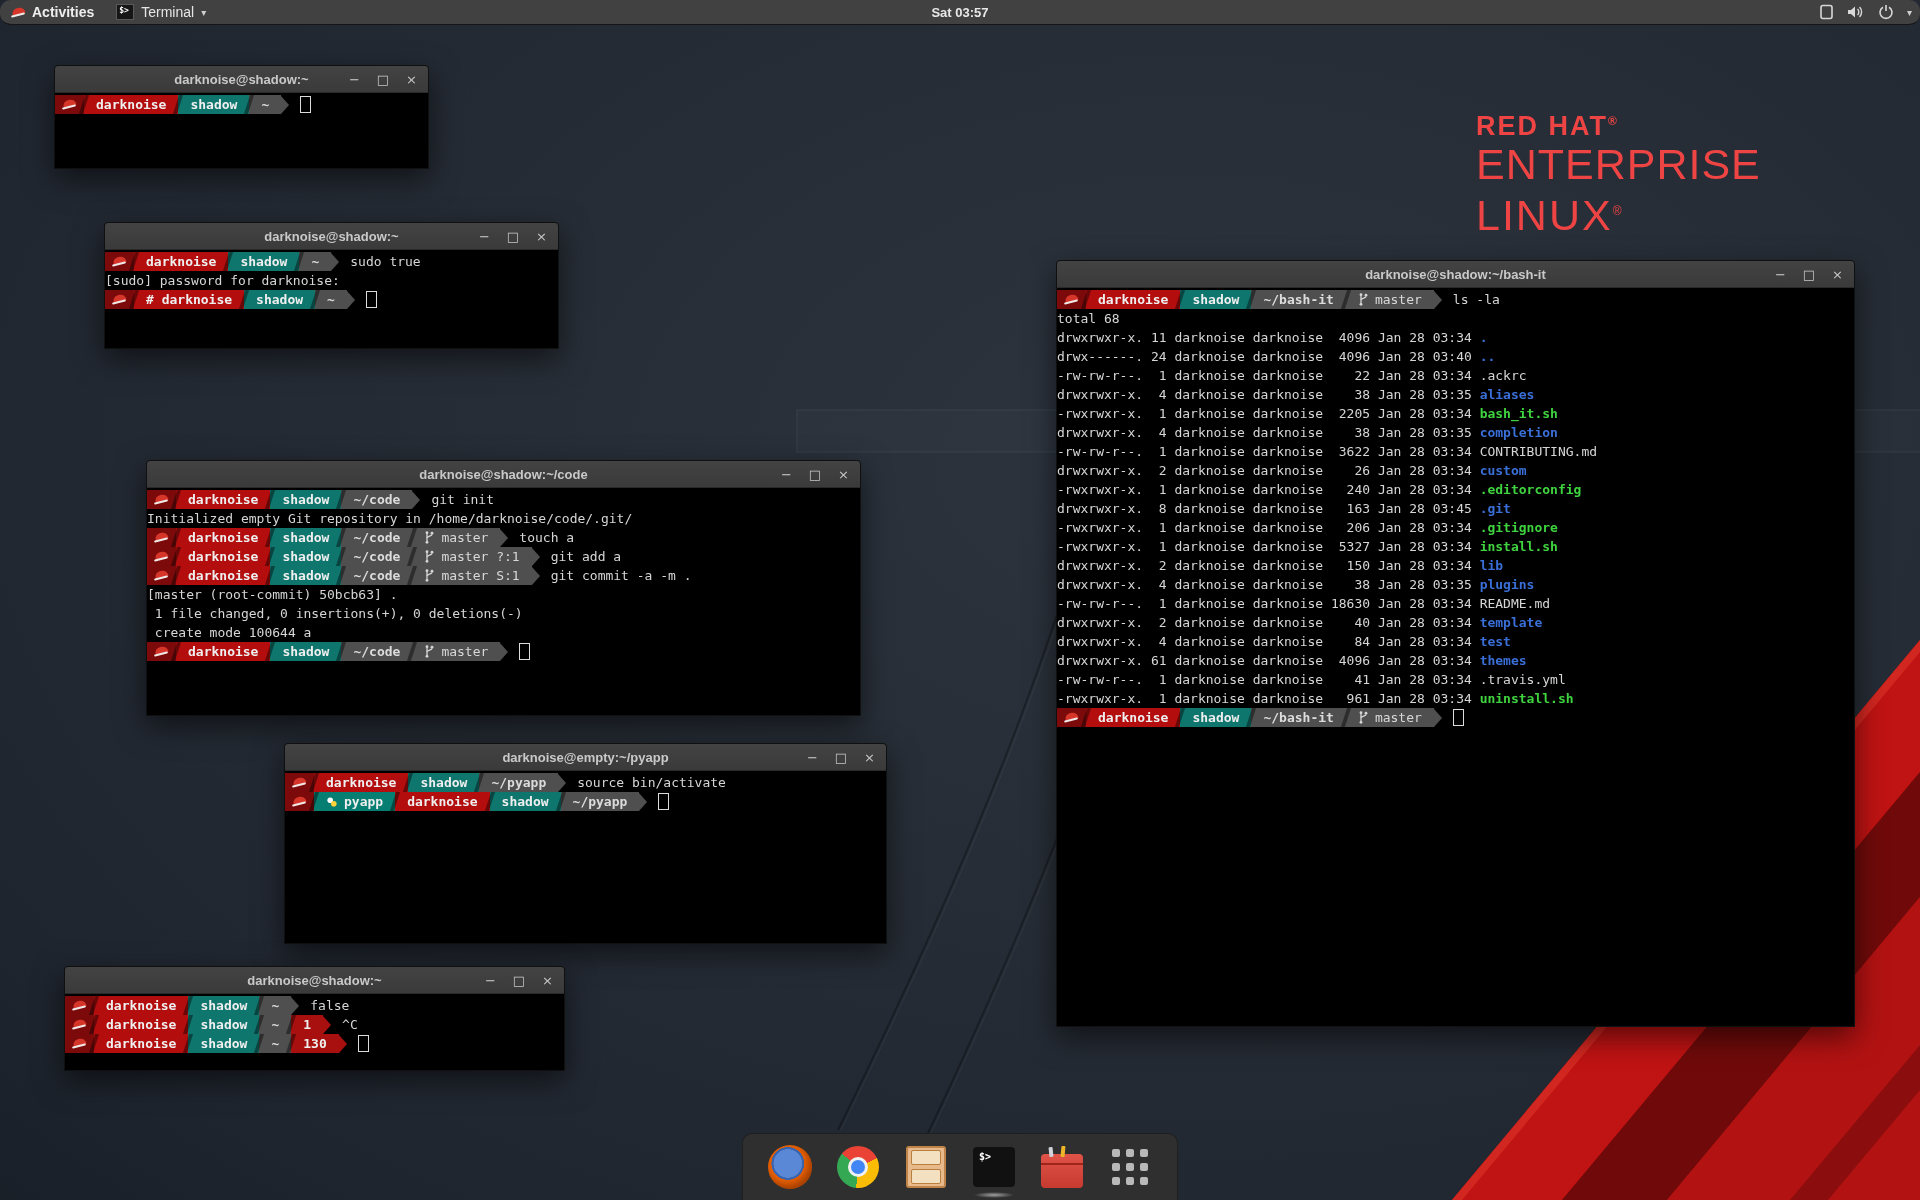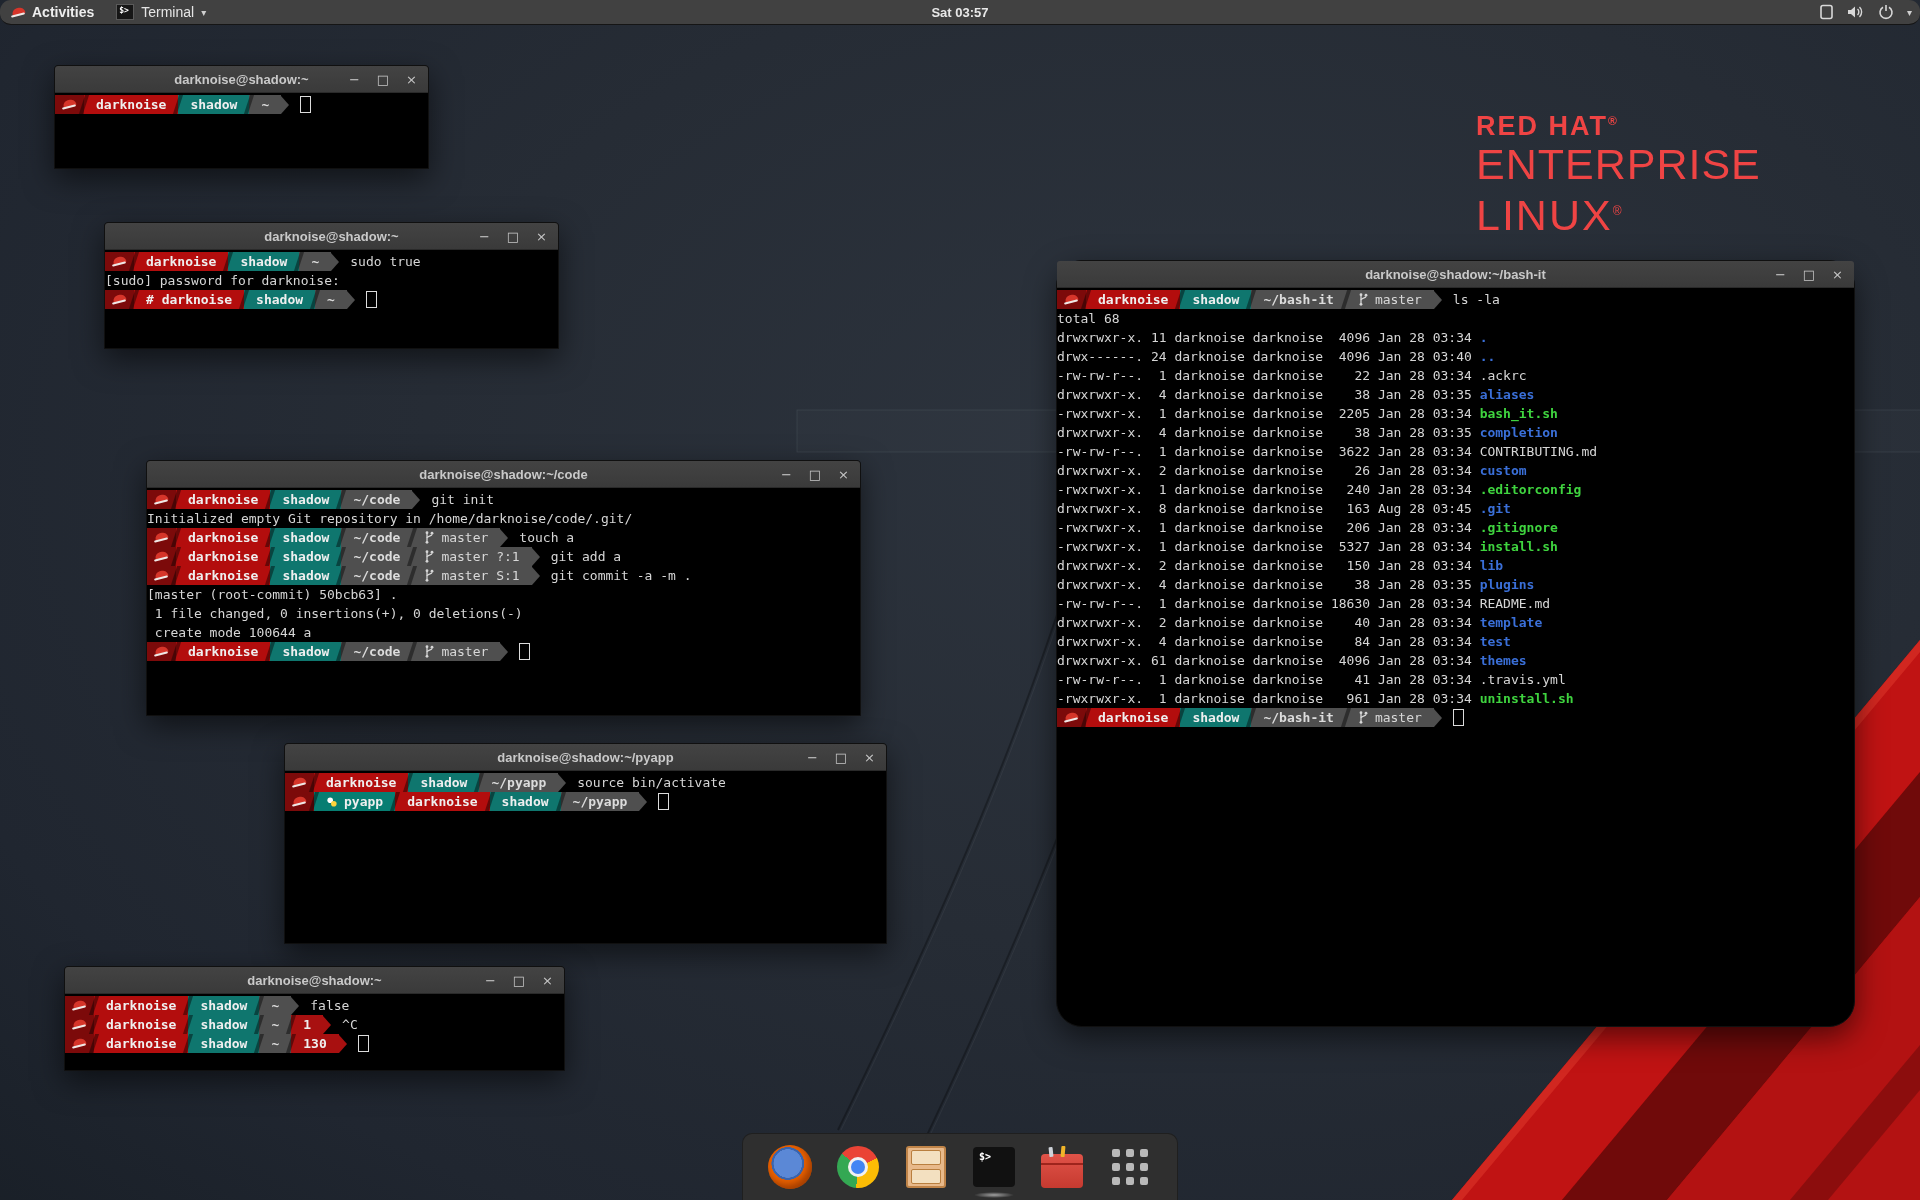--- a/index.html
+++ b/index.html
@@ -226,21 +226,21 @@
               <circle cx="3" cy="1.7" r="1.4" fill="#d6d6d6"></circle>
               <circle cx="3" cy="11.3" r="1.4" fill="#d6d6d6"></circle>
               <path d="M3 7 C3 4.5 8 5.5 8 3.2" stroke="#d6d6d6" stroke-width="1.3" fill="none"></path>
               <circle cx="8" cy="2.2" r="1.4" fill="#d6d6d6"></circle>
             </svg></span><span class="seg-text">master</span></span><span class="pl-arrow arr-git"></span><span class="cursor"></span></div>
     </div>
 </div>
 
 <div class="window" style="left:284px;top:743px;width:601px;height:199px;">
   <div class="titlebar">
-    <span class="title">darknoise@shadow:~/pyapp</span>
+    <span class="title">darknoise@empty:~/pyapp</span>
     <span class="tb-buttons">
       <span class="tb-btn">−</span>
       <span class="tb-btn">□</span>
       <span class="tb-btn">×</span>
     </span>
   </div>
   <div class="term-body">
       <div class="term-line"><span class="pl-seg hat"><span class="hat-icon"></span></span><span class="pl-div"></span><span class="pl-seg user"><span class="seg-text">darknoise</span></span><span class="pl-div"></span><span class="pl-seg host"><span class="seg-text">shadow</span></span><span class="pl-div"></span><span class="pl-seg path"><span class="seg-text">~/pyapp</span></span><span class="pl-arrow arr-path"></span><span class="cmd">source bin/activate</span></div>
       <div class="term-line"><span class="pl-seg hat"><span class="hat-icon"></span></span><span class="pl-div"></span><span class="pl-seg venv"><span class="seg-icon"><svg width="12" height="12" viewBox="0 0 12 12">
               <circle cx="4.2" cy="4.2" r="2.8" fill="#ffffff"></circle>
@@ -258,21 +258,21 @@
       <span class="tb-btn">×</span>
     </span>
   </div>
   <div class="term-body">
       <div class="term-line"><span class="pl-seg hat"><span class="hat-icon"></span></span><span class="pl-div"></span><span class="pl-seg user"><span class="seg-text">darknoise</span></span><span class="pl-div"></span><span class="pl-seg host"><span class="seg-text">shadow</span></span><span class="pl-div"></span><span class="pl-seg path"><span class="seg-text">~</span></span><span class="pl-arrow arr-path"></span><span class="cmd">false</span></div>
       <div class="term-line"><span class="pl-seg hat"><span class="hat-icon"></span></span><span class="pl-div"></span><span class="pl-seg user"><span class="seg-text">darknoise</span></span><span class="pl-div"></span><span class="pl-seg host"><span class="seg-text">shadow</span></span><span class="pl-div"></span><span class="pl-seg path"><span class="seg-text">~</span></span><span class="pl-div"></span><span class="pl-seg exit"><span class="seg-text">1</span></span><span class="pl-arrow arr-exit"></span><span class="cmd">^C</span></div>
       <div class="term-line"><span class="pl-seg hat"><span class="hat-icon"></span></span><span class="pl-div"></span><span class="pl-seg user"><span class="seg-text">darknoise</span></span><span class="pl-div"></span><span class="pl-seg host"><span class="seg-text">shadow</span></span><span class="pl-div"></span><span class="pl-seg path"><span class="seg-text">~</span></span><span class="pl-div"></span><span class="pl-seg exit"><span class="seg-text">130</span></span><span class="pl-arrow arr-exit"></span><span class="cursor"></span></div>
     </div>
 </div>
 
-<div class="window" style="left:1056px;top:260px;width:797px;height:765px;border-radius:26px;">
+<div class="window" style="left:1056px;top:260px;width:797px;height:765px;">
   <div class="titlebar">
     <span class="title">darknoise@shadow:~/bash-it</span>
     <span class="tb-buttons">
       <span class="tb-btn">−</span>
       <span class="tb-btn">□</span>
       <span class="tb-btn">×</span>
     </span>
   </div>
   <div class="term-body">
       <div class="term-line"><span class="pl-seg hat"><span class="hat-icon"></span></span><span class="pl-div"></span><span class="pl-seg user"><span class="seg-text">darknoise</span></span><span class="pl-div"></span><span class="pl-seg host"><span class="seg-text">shadow</span></span><span class="pl-div"></span><span class="pl-seg path"><span class="seg-text">~/bash-it</span></span><span class="pl-div"></span><span class="pl-seg git"><span class="seg-icon"><svg width="11" height="13" viewBox="0 0 11 13">
@@ -285,21 +285,21 @@
       <div class="term-line"><span class="out">total 68</span></div>
       <div class="term-line"><span class="out">drwxrwxr-x. 11 darknoise darknoise  4096 Jan 28 03:34 </span><span class="fname dir">.</span></div>
       <div class="term-line"><span class="out">drwx------. 24 darknoise darknoise  4096 Jan 28 03:40 </span><span class="fname dir">..</span></div>
       <div class="term-line"><span class="out">-rw-rw-r--.  1 darknoise darknoise    22 Jan 28 03:34 </span><span class="fname file">.ackrc</span></div>
       <div class="term-line"><span class="out">drwxrwxr-x.  4 darknoise darknoise    38 Jan 28 03:35 </span><span class="fname dir">aliases</span></div>
       <div class="term-line"><span class="out">-rwxrwxr-x.  1 darknoise darknoise  2205 Jan 28 03:34 </span><span class="fname exec">bash_it.sh</span></div>
       <div class="term-line"><span class="out">drwxrwxr-x.  4 darknoise darknoise    38 Jan 28 03:35 </span><span class="fname dir">completion</span></div>
       <div class="term-line"><span class="out">-rw-rw-r--.  1 darknoise darknoise  3622 Jan 28 03:34 </span><span class="fname file">CONTRIBUTING.md</span></div>
       <div class="term-line"><span class="out">drwxrwxr-x.  2 darknoise darknoise    26 Jan 28 03:34 </span><span class="fname dir">custom</span></div>
       <div class="term-line"><span class="out">-rwxrwxr-x.  1 darknoise darknoise   240 Jan 28 03:34 </span><span class="fname exec">.editorconfig</span></div>
-      <div class="term-line"><span class="out">drwxrwxr-x.  8 darknoise darknoise   163 Aug 28 03:45 </span><span class="fname dir">.git</span></div>
+      <div class="term-line"><span class="out">drwxrwxr-x.  8 darknoise darknoise   163 Jan 28 03:45 </span><span class="fname dir">.git</span></div>
       <div class="term-line"><span class="out">-rwxrwxr-x.  1 darknoise darknoise   206 Jan 28 03:34 </span><span class="fname exec">.gitignore</span></div>
       <div class="term-line"><span class="out">-rwxrwxr-x.  1 darknoise darknoise  5327 Jan 28 03:34 </span><span class="fname exec">install.sh</span></div>
       <div class="term-line"><span class="out">drwxrwxr-x.  2 darknoise darknoise   150 Jan 28 03:34 </span><span class="fname dir">lib</span></div>
       <div class="term-line"><span class="out">drwxrwxr-x.  4 darknoise darknoise    38 Jan 28 03:35 </span><span class="fname dir">plugins</span></div>
       <div class="term-line"><span class="out">-rw-rw-r--.  1 darknoise darknoise 18630 Jan 28 03:34 </span><span class="fname file">README.md</span></div>
       <div class="term-line"><span class="out">drwxrwxr-x.  2 darknoise darknoise    40 Jan 28 03:34 </span><span class="fname dir">template</span></div>
       <div class="term-line"><span class="out">drwxrwxr-x.  4 darknoise darknoise    84 Jan 28 03:34 </span><span class="fname dir">test</span></div>
       <div class="term-line"><span class="out">drwxrwxr-x. 61 darknoise darknoise  4096 Jan 28 03:34 </span><span class="fname dir">themes</span></div>
       <div class="term-line"><span class="out">-rw-rw-r--.  1 darknoise darknoise    41 Jan 28 03:34 </span><span class="fname file">.travis.yml</span></div>
       <div class="term-line"><span class="out">-rwxrwxr-x.  1 darknoise darknoise   961 Jan 28 03:34 </span><span class="fname exec">uninstall.sh</span></div>

